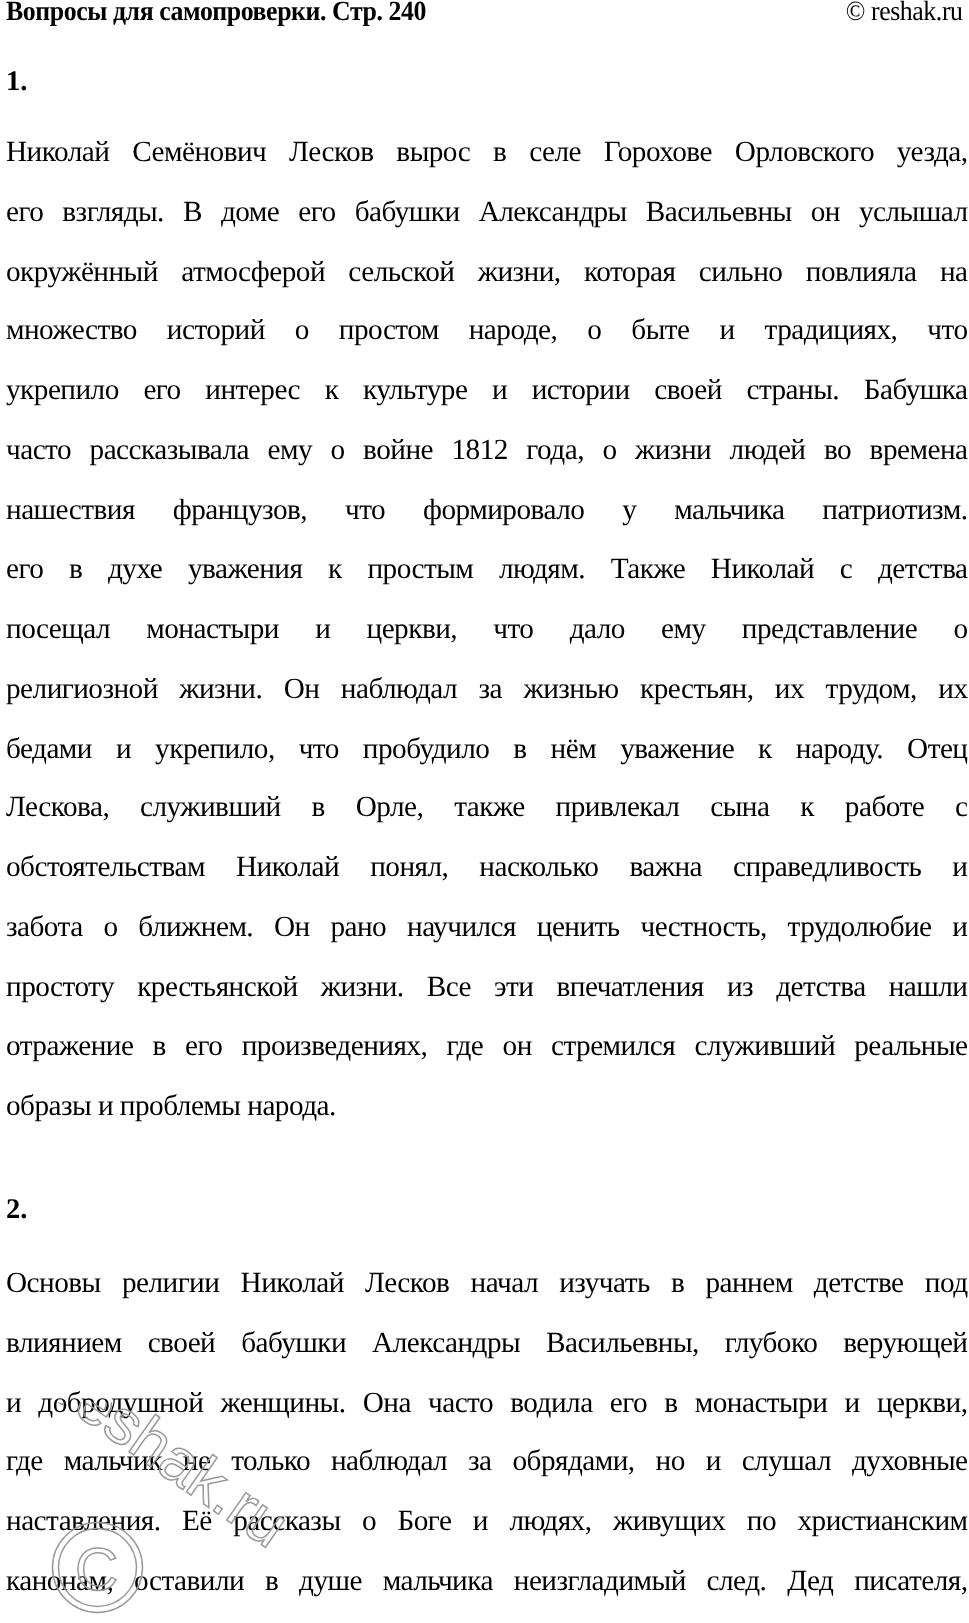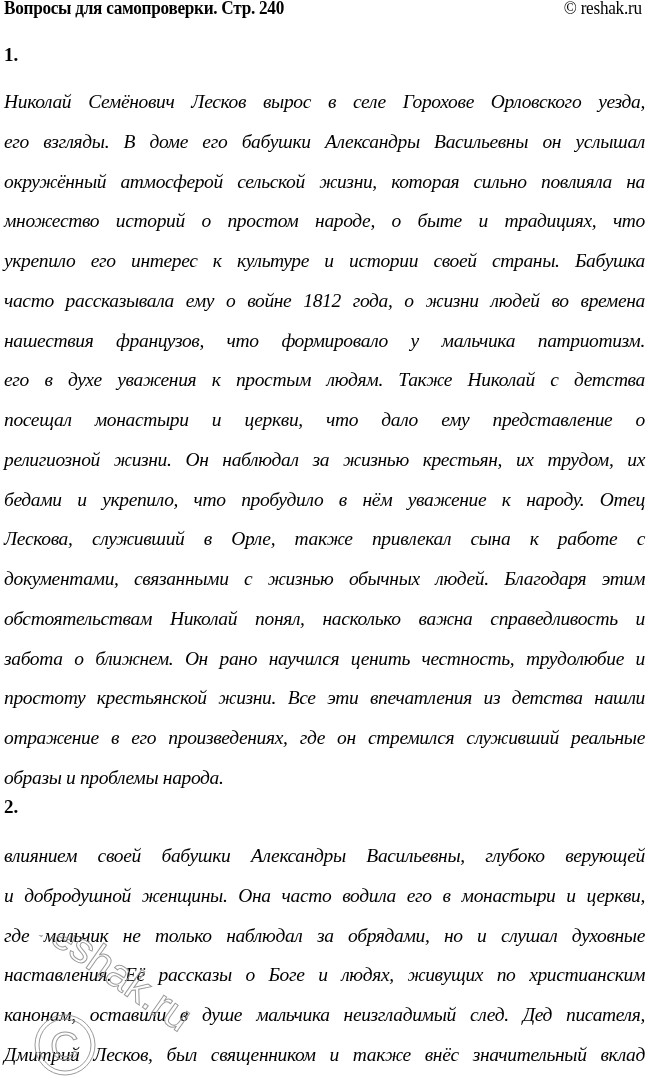--- a/index.html
+++ b/index.html
@@ -61,21 +61,20 @@
       font-size: 19.5px;
       line-height: 39.75px;
     }
     .line {
       display: block;
       white-space: nowrap;
       text-align: justify;
       text-align-last: justify;
       height: 39.75px;
       letter-spacing: -0.35px;
-      font-style: italic;
     }
     .line.last {
       text-align-last: left;
     }
     .watermark {
       position: absolute;
       left: 10px;
       top: 935px;
       width: 190px;
       height: 150px;
@@ -99,30 +98,30 @@
     <span class="line">окружённый атмосферой сельской жизни, которая сильно повлияла на</span>
     <span class="line">множество историй о простом народе, о быте и традициях, что</span>
     <span class="line">укрепило его интерес к культуре и истории своей страны. Бабушка</span>
     <span class="line">часто рассказывала ему о войне 1812 года, о жизни людей во времена</span>
     <span class="line">нашествия французов, что формировало у мальчика патриотизм.</span>
     <span class="line">его в духе уважения к простым людям. Также Николай с детства</span>
     <span class="line">посещал монастыри и церкви, что дало ему представление о</span>
     <span class="line">религиозной жизни. Он наблюдал за жизнью крестьян, их трудом, их</span>
     <span class="line">бедами и укрепило, что пробудило в нём уважение к народу. Отец</span>
     <span class="line">Лескова, служивший в Орле, также привлекал сына к работе с</span>
-    <span class="line">документами, связанными с жизнью обычных людей. Благодаря этим</span>
     <span class="line">обстоятельствам Николай понял, насколько важна справедливость и</span>
     <span class="line">забота о ближнем. Он рано научился ценить честность, трудолюбие и</span>
     <span class="line">простоту крестьянской жизни. Все эти впечатления из детства нашли</span>
     <span class="line">отражение в его произведениях, где он стремился служивший реальные</span>
     <span class="line last">образы и проблемы народа.</span>
   </p>
 
   <div class="section-num" style="top:796px;">2.</div>
   <p class="paragraph" style="top:836px;">
+    <span class="line">Основы религии Николай Лесков начал изучать в раннем детстве под</span>
     <span class="line">влиянием своей бабушки Александры Васильевны, глубоко верующей</span>
     <span class="line">и добродушной женщины. Она часто водила его в монастыри и церкви,</span>
     <span class="line">где мальчик не только наблюдал за обрядами, но и слушал духовные</span>
     <span class="line">наставления. Её рассказы о Боге и людях, живущих по христианским</span>
     <span class="line">канонам, оставили в душе мальчика неизгладимый след. Дед писателя,</span>
     <span class="line">Дмитрий Лесков, был священником и также внёс значительный вклад</span>
   </p>
 
   <svg class="watermark" viewBox="0 0 190 150" xmlns="http://www.w3.org/2000/svg">
     <g fill="none" stroke="#9a9a9a" stroke-width="1" transform="rotate(35 80 60)">

